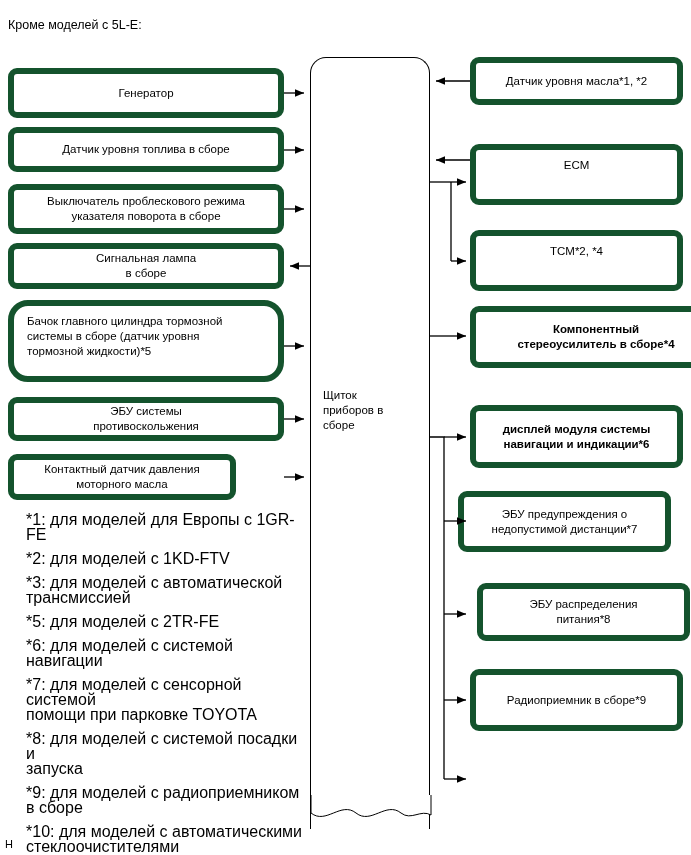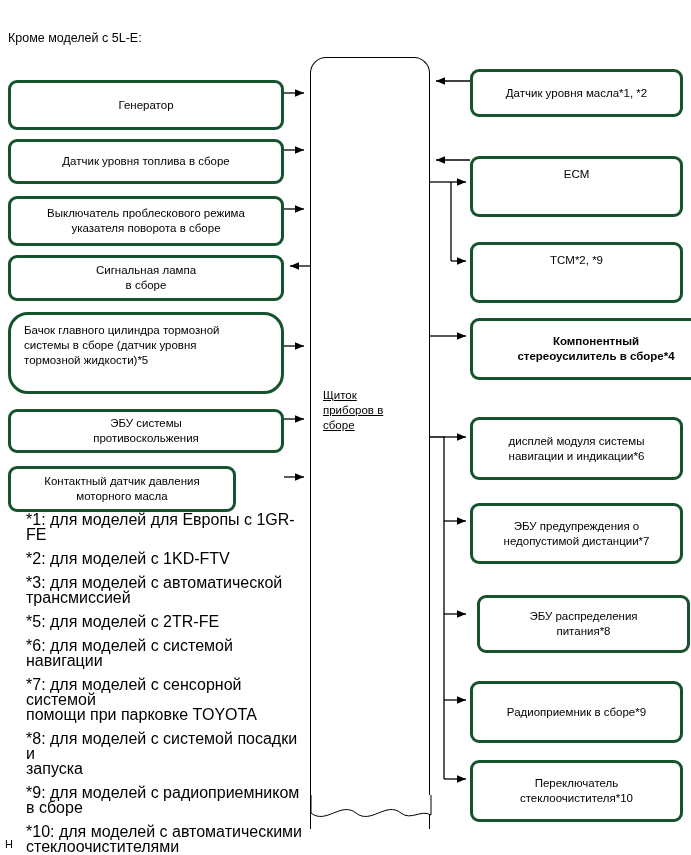--- a/index.html
+++ b/index.html
@@ -18,38 +18,37 @@
   #page-root {
     position: absolute;
     left: 0;
     top: 0;
     width: 691px;
     height: 855px;
   }
   .title {
     position: absolute;
     left: 8px;
-    top: 31px;
+    top: 18px;
     font-size: 12.5px;
     white-space: nowrap;
   }
   .box {
     position: absolute;
-    border: 3px solid #14532d;
+    border: 6px solid #14532d;
     border-radius: 9px;
     box-sizing: border-box;
     display: flex;
     align-items: center;
     justify-content: center;
     text-align: center;
     font-size: 11.5px;
     line-height: 15px;
     padding: 2px 6px;
     background: #ffffff;
-    margin-top: 12px;
   }
   .box.top-align {
     align-items: flex-start;
     padding-top: 8px;
   }
   .center-col {
     position: absolute;
     left: 310px;
     top: 57px;
     width: 120px;
@@ -143,59 +142,55 @@
 противоскольжения</span>
   </div>
   <div class="box" style="left:8px; top:454px; width:228px; height:46px;">
     <span style="white-space: pre-line;">Контактный датчик давления
 моторного масла</span>
   </div>
 
   <div class="center-col">
     <div class="body"></div>
   </div>
-  <div class="center-label" style="white-space: pre-line; text-decoration: underline;">Щиток
+  <div class="center-label" style="white-space: pre-line;">Щиток
 приборов в
 сборе</div>
   <svg class="wavy" viewBox="0 0 122 36">
     <path d="M1 0 L1 18 C 16 30, 31 6, 46 18 C 61 30, 76 6, 91 18 C 101 26, 111 14, 121 20 L121 0" fill="#ffffff" stroke="none"></path>
     <path d="M1 0 L1 18 C 16 30, 31 6, 46 18 C 61 30, 76 6, 91 18 C 101 26, 111 14, 121 20 L121 0" fill="none" stroke="#000000" stroke-width="1"></path>
   </svg>
 
   <div class="box" style="left:470px; top:57px; width:213px; height:48px;">
     <span>Датчик уровня масла*1, *2</span>
   </div>
   <div class="box top-align" style="left:470px; top:144px; width:213px; height:61px;">
     <span>ECM</span>
   </div>
   <div class="box top-align" style="left:470px; top:230px; width:213px; height:61px;">
-    <span>TCM*2, *9</span>
+    <span>TCM*2, *4</span>
   </div>
   <div class="box" style="left:470px; top:306px; width:252px; height:62px;font-weight:bold;">
     <span style="white-space: pre-line;">Компонентный
 стереоусилитель в сборе*4</span>
   </div>
   <div class="box" style="left:470px; top:405px; width:213px; height:63px;">
-    <span style="white-space: pre-line;">дисплей модуля системы
+    <span style="white-space: pre-line; font-weight: bold;">дисплей модуля системы
 навигации и индикации*6</span>
   </div>
-  <div class="box" style="left:470px; top:491px; width:213px; height:61px;">
+  <div class="box" style="left:458px; top:491px; width:213px; height:61px;">
     <span style="white-space: pre-line;">ЭБУ предупреждения о
 недопустимой дистанции*7</span>
   </div>
   <div class="box" style="left:477px; top:583px; width:213px; height:58px;">
     <span style="white-space: pre-line;">ЭБУ распределения
 питания*8</span>
   </div>
   <div class="box" style="left:470px; top:669px; width:213px; height:62px;">
     <span>Радиоприемник в сборе*9</span>
-  </div>
-  <div class="box" style="left:470px; top:748px; width:213px; height:62px;">
-    <span style="white-space: pre-line;">Переключатель
-стеклоочистителя*10</span>
   </div>
 
   <div class="notes">
     <div class="note">*1: для моделей для Европы с 1GR-FE</div>
     <div class="note">*2: для моделей с 1KD-FTV</div>
     <div class="note" style="white-space: pre-line;">*3: для моделей с автоматической
 трансмиссией</div>
     <div class="note">*5: для моделей с 2TR-FE</div>
     <div class="note">*6: для моделей с системой навигации</div>
     <div class="note" style="white-space: pre-line;">*7: для моделей с сенсорной системой

